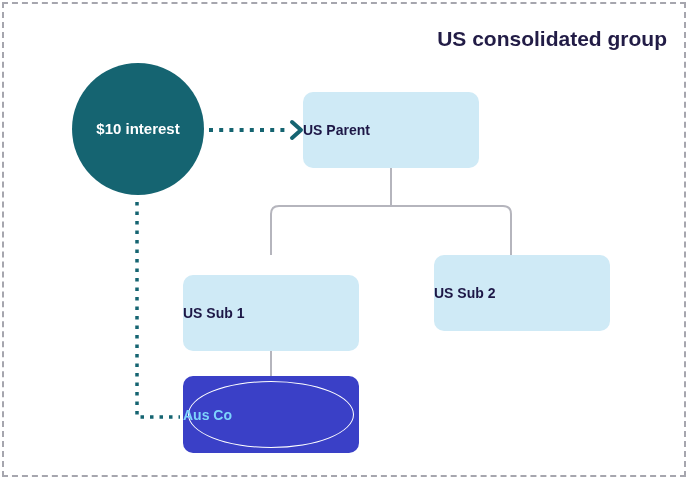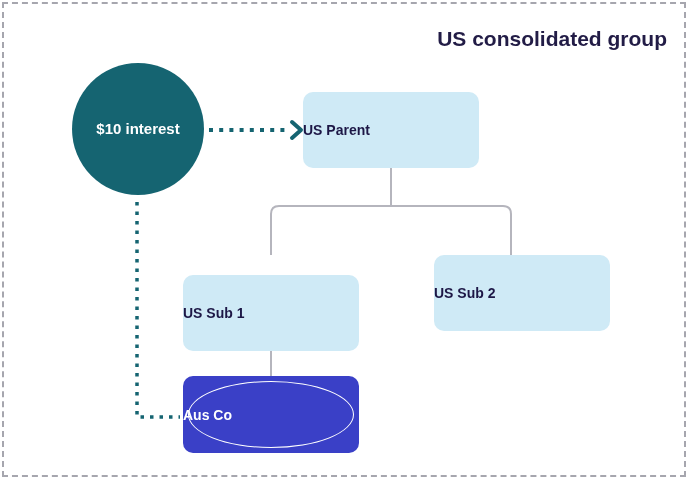--- a/index.html
+++ b/index.html
@@ -73,21 +73,21 @@
     color: #1d1746;
   }
   .node-us-parent { left: 303px; top: 92px; }
   .node-us-sub-1  { left: 183px; top: 255px; margin-top: 20px; }
   .node-us-sub-2  { left: 434px; top: 255px; }
   .node-aus-co {
     left: 183px;
     top: 376px;
     height: 77px;
     background: #3a40c7;
-    color: #ffffff;
+    color: #7dd3fc;
   }
   .aus-ellipse {
     position: absolute;
     left: 5px;
     top: 5px;
     right: 5px;
     bottom: 5px;
     border: 1.5px solid #ffffff;
     border-radius: 50%;
   }

